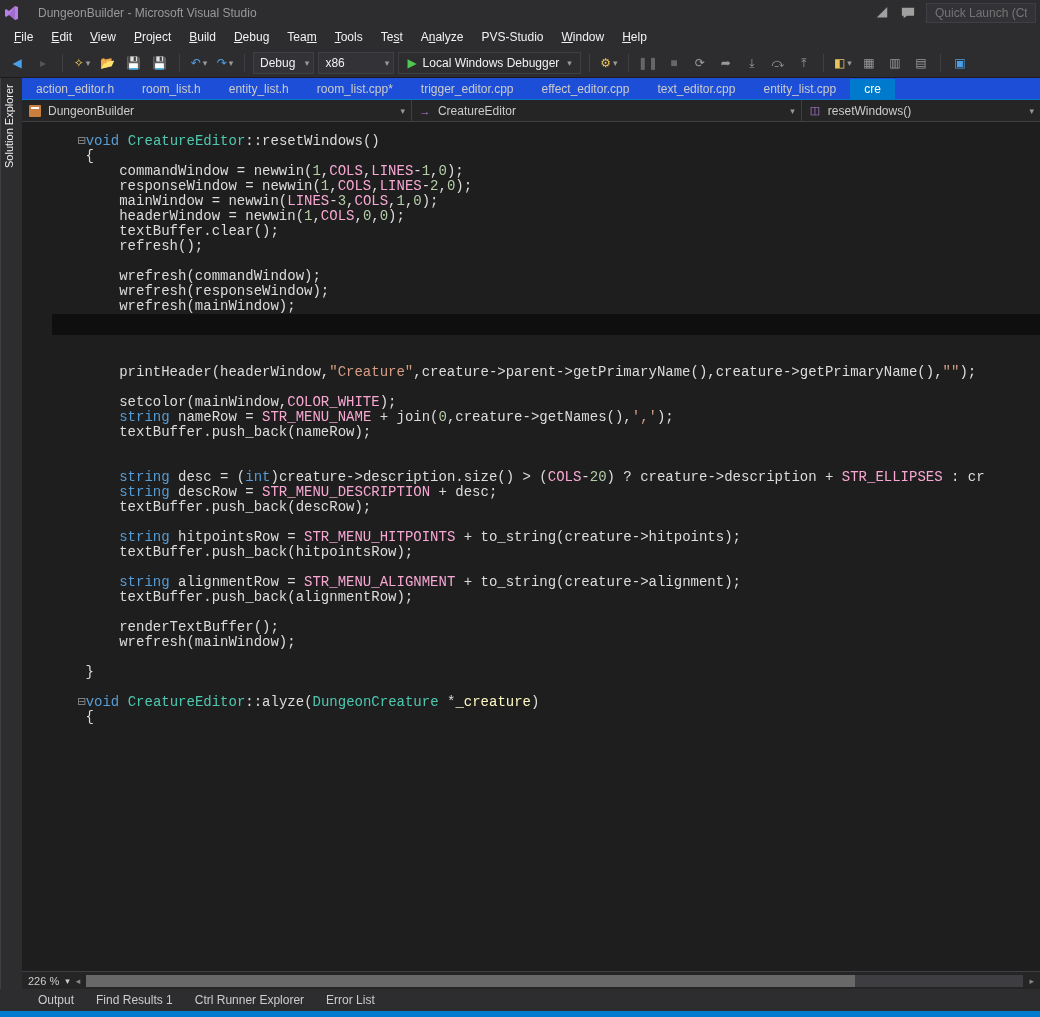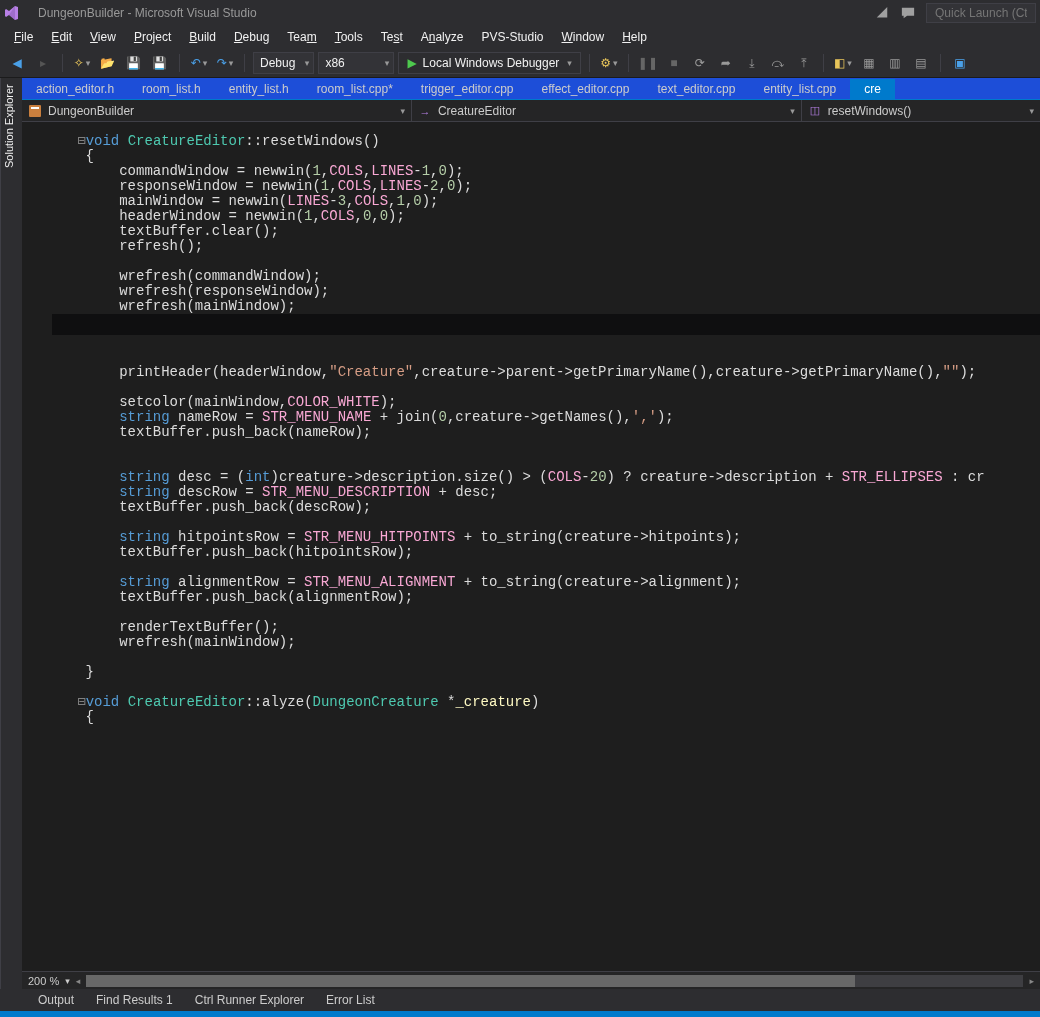--- a/index.html
+++ b/index.html
@@ -396,21 +396,21 @@
         renderTextBuffer();
         wrefresh(mainWindow);
 
     }
 
    <span class="outline-toggle">⊟</span><span class="kw">void</span> <span class="cls">CreatureEditor</span>::<span>alyze</span>(<span class="cls">DungeonCreature</span> *<span class="arg">_creature</span>)
     {</pre>
     </div>
 
     <div class="zoom-bar">
-      <span>200 %</span>
+      <span>226 %</span>
       <span style="font-size:9px;">▾</span>
       <span style="font-size:9px;color:#888;">◂</span>
       <div class="hscroll">
         <div class="hscroll-thumb"></div>
       </div>
       <span style="font-size:9px;color:#888;">▸</span>
     </div>
   </div>
 </div>
 

